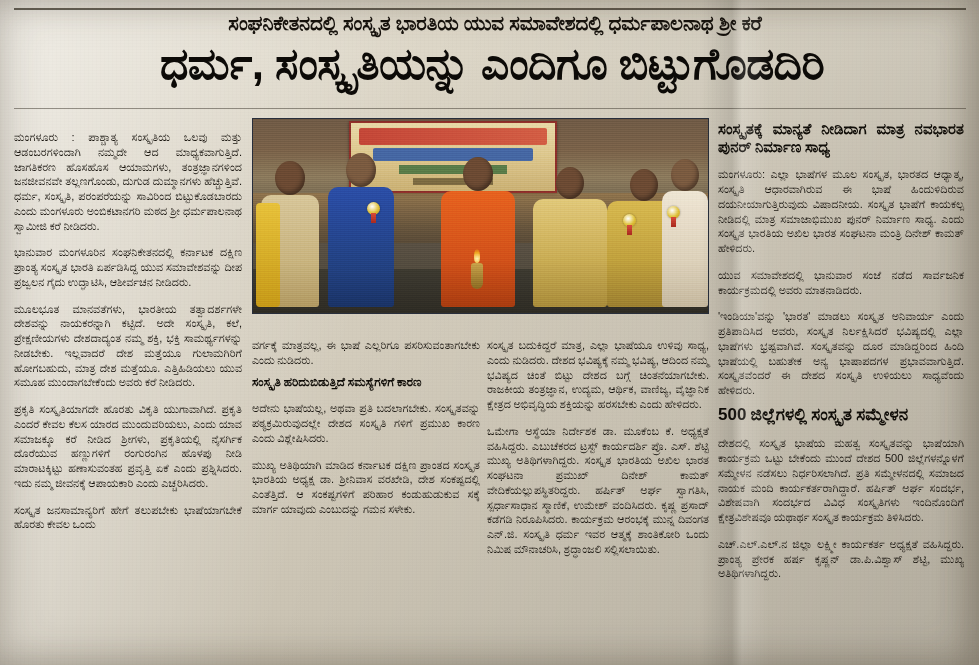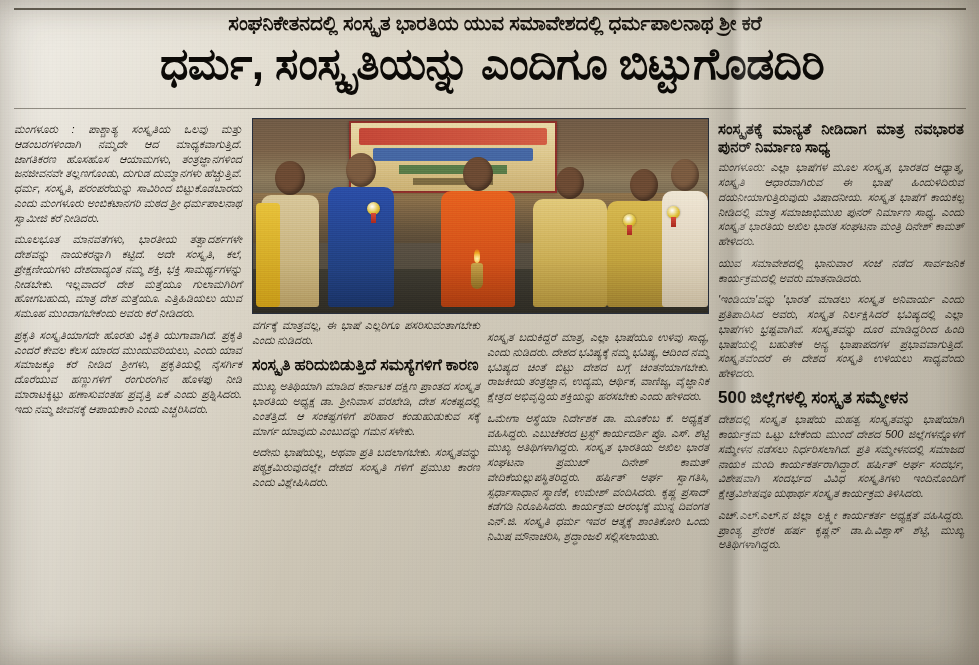--- a/index.html
+++ b/index.html
@@ -80,30 +80,30 @@
   .col {
     position: absolute;
     top: 118px;
     font-size: 11.1px;
     line-height: 1.33;
     color: #1a1610;
     text-align: justify;
     text-justify: inter-word;
     word-spacing: -0.5px;
   }
-  .col p { margin: 4px 0 7px 0; font-style: italic; }
+  .col p { margin: 12px 0 7px 0; }
 
   #col1 { left: 14px;  width: 228px; height: 535px; }
-  #col2 { left: 252px; width: 228px; top: 314px; height: 328px; }
+  #col2 { left: 252px; width: 228px; top: 326px; height: 328px; }
   #col3 { left: 487px; width: 222px; top: 326px; height: 328px; }
   #col4 { left: 718px; width: 246px; height: 535px; }
 
   .subhead {
     font-weight: bold;
-    font-size: 16px;
+    font-size: 12px;
     line-height: 1.24;
     color: #100d08;
     margin: 2px 0 5px 0;
     display: block;
   }
   .subhead.big {
     font-size: 15px;
     line-height: 1.18;
   }
   .subhead.num {
@@ -280,29 +280,31 @@
       <div class="body" style="bottom:0; width:46px; height:116px; background:linear-gradient(180deg,#efe6d4 0%,#ded2bb 60%,#c6b99f 100%);"></div>
       <div class="head" style="bottom:116px; width:28px; height:32px; background:#7a5a40;"></div>
       <div class="rosette" style="left:6px; bottom:88px;"></div>
     </div>
 
     <div class="photo-grain"></div>
   </div>
 
   <div class="col" id="col1">
     <p>ಮಂಗಳೂರು : ಪಾಶ್ಚಾತ್ಯ ಸಂಸ್ಕೃತಿಯ ಒಲವು ಮತ್ತು ಆಡಂಬರಗಳಿಂದಾಗಿ ನಮ್ಮದೇ ಆದ ಮಾಧ್ಯಕವಾಗುತ್ತಿದೆ. ಜಾಗತಿಕರಣ ಹೊಸಹೊಸ ಆಯಾಮಗಳು, ತಂತ್ರಜ್ಞಾನಗಳಿಂದ ಜನಜೀವನವೇ ತಲ್ಲಣಗೊಂಡು, ದುಗುಡ ದುಮ್ಮಾನಗಳು ಹೆಚ್ಚುತ್ತಿವೆ. ಧರ್ಮ, ಸಂಸ್ಕೃತಿ, ಪರಂಪರೆಯನ್ನು ಸಾವಿರಿಂದ ಬಿಟ್ಟುಕೊಡಬಾರದು ಎಂದು ಮಂಗಳೂರು ಅಂಬಿಕಟಾನಗರಿ ಮಠದ ಶ್ರೀ ಧರ್ಮಪಾಲನಾಥ ಸ್ವಾಮೀಜಿ ಕರೆ ನೀಡಿದರು.</p>
+    <p>ಭಾನುವಾರ ಮಂಗಳೂರಿನ ಸಂಘನಿಕೇತನದಲ್ಲಿ ಕರ್ನಾಟಕ ದಕ್ಷಿಣ ಪ್ರಾಂತ್ಯ ಸಂಸ್ಕೃತ ಭಾರತಿ ಏರ್ಪಡಿಸಿದ್ದ ಯುವ ಸಮಾವೇಶವನ್ನು ದೀಪ ಪ್ರಜ್ವಲನ ಗೈದು ಉದ್ಘಾಟಿಸಿ, ಆಶೀರ್ವಚನ ನೀಡಿದರು.</p>
     <p>ಮೂಲಭೂತ ಮಾನವತೆಗಳು, ಭಾರತೀಯ ತತ್ವಾದರ್ಶಗಳೇ ದೇಶವನ್ನು ನಾಯಕರನ್ನಾಗಿ ಕಟ್ಟಿದೆ. ಅದೇ ಸಂಸ್ಕೃತಿ, ಕಲೆ, ಪ್ರೇಕ್ಷಣೀಯಗಳು ದೇಶದಾದ್ಯಂತ ನಮ್ಮ ಶಕ್ತಿ, ಭಕ್ತಿ ಸಾಮರ್ಥ್ಯಗಳನ್ನು ನೀಡಬೇಕು. ಇಲ್ಲವಾದರೆ ದೇಶ ಮತ್ತೆಯೂ ಗುಲಾಮಗಿರಿಗೆ ಹೋಗಬಹುದು, ಮಾತ್ರ ದೇಶ ಮತ್ತೆಯೂ. ಎತ್ತಿಹಿಡಿಯಲು ಯುವ ಸಮೂಹ ಮುಂದಾಗಬೇಕೆಂದು ಅವರು ಕರೆ ನೀಡಿದರು.</p>
     <p>ಪ್ರಕೃತಿ ಸಂಸ್ಕೃತಿಯಾಗದೇ ಹೊರತು ವಿಕೃತಿ ಯುಗಾವಾಗಿದೆ. ಪ್ರಕೃತಿ ಎಂದರೆ ಕೇವಲ ಕೆಲಸ ಯಾರದ ಮುಂದುವರಿಯಲು, ಎಂದು ಯಾವ ಸಮಾಜಕ್ಕೂ ಕರೆ ನೀಡಿದ ಶ್ರೀಗಳು, ಪ್ರಕೃತಿಯಲ್ಲಿ ನೈಸರ್ಗಿಕ ದೊರೆಯುವ ಹಣ್ಣುಗಳಿಗೆ ರಂಗುರಂಗಿನ ಹೊಳಪು ನೀಡಿ ಮಾರಾಟಕ್ಕಿಟ್ಟು ಹಣಾಸುವಂತಹ ಪ್ರವೃತ್ತಿ ಏಕೆ ಎಂದು ಪ್ರಶ್ನಿಸಿದರು. ಇದು ನಮ್ಮ ಜೀವನಕ್ಕೆ ಆಪಾಯಕಾರಿ ಎಂದು ಎಚ್ಚರಿಸಿದರು.</p>
+    <p>ಸಂಸ್ಕೃತ ಜನಸಾಮಾನ್ಯರಿಗೆ ಹೇಗೆ ತಲುಪಬೇಕು ಭಾಷೆಯಾಗಬೇಕೆ ಹೊರತು ಕೇವಲ ಒಂದು</p>
   </div>
 
   <div class="col" id="col2">
     <p>ವರ್ಗಕ್ಕೆ ಮಾತ್ರವಲ್ಲ, ಈ ಭಾಷೆ ಎಲ್ಲರಿಗೂ ಪಸರಿಸುವಂತಾಗಬೇಕು ಎಂದು ನುಡಿದರು.</p>
     <span class="subhead">ಸಂಸ್ಕೃತಿ ಹರಿದುಬಿಡುತ್ತಿದೆ ಸಮಸ್ಯೆಗಳಿಗೆ ಕಾರಣ</span>
+    <p>ಅದೇನು ಭಾಷೆಯಲ್ಲ, ಅಥವಾ ಪ್ರತಿ ಬದಲಾಗಬೇಕು. ಸಂಸ್ಕೃತವನ್ನು ಪಠ್ಯಕ್ರಮಿರುವುದಲ್ಲೇ ದೇಶದ ಸಂಸ್ಕೃತಿ ಗಳಿಗೆ ಪ್ರಮುಖ ಕಾರಣ ಎಂದು ವಿಶ್ಲೇಷಿಸಿದರು.</p>
     <p>ಮುಖ್ಯ ಅತಿಥಿಯಾಗಿ ಮಾಡಿದ ಕರ್ನಾಟಕ ದಕ್ಷಿಣ ಪ್ರಾಂತದ ಸಂಸ್ಕೃತ ಭಾರತಿಯ ಅಧ್ಯಕ್ಷ ಡಾ. ಶ್ರೀನಿವಾಸ ವರಖೇಡಿ, ದೇಶ ಸಂಕಷ್ಟದಲ್ಲಿ ಎಂತೆತ್ತಿದೆ. ಆ ಸಂಕಷ್ಟಗಳಿಗೆ ಪರಿಹಾರ ಕಂಡುಹುಡುಕುವ ಸಕ್ಕೆ ಮಾರ್ಗ ಯಾವುದು ಎಂಬುದನ್ನು ಗಮನ ಸಳೇಕು.</p>
-    <p>ಅದೇನು ಭಾಷೆಯಲ್ಲ, ಅಥವಾ ಪ್ರತಿ ಬದಲಾಗಬೇಕು. ಸಂಸ್ಕೃತವನ್ನು ಪಠ್ಯಕ್ರಮಿರುವುದಲ್ಲೇ ದೇಶದ ಸಂಸ್ಕೃತಿ ಗಳಿಗೆ ಪ್ರಮುಖ ಕಾರಣ ಎಂದು ವಿಶ್ಲೇಷಿಸಿದರು.</p>
   </div>
 
   <div class="col" id="col3">
     <p>ಸಂಸ್ಕೃತ ಬದುಕಿದ್ದರೆ ಮಾತ್ರ, ಎಲ್ಲಾ ಭಾಷೆಯೂ ಉಳಿವು ಸಾಧ್ಯ, ಎಂದು ನುಡಿದರು. ದೇಶದ ಭವಿಷ್ಯಕ್ಕೆ ನಮ್ಮ ಭವಿಷ್ಯ, ಆದಿಂದ ನಮ್ಮ ಭವಿಷ್ಯದ ಚಿಂತೆ ಬಿಟ್ಟು ದೇಶದ ಬಗ್ಗೆ ಚಿಂತನೆಯಾಗಬೇಕು. ರಾಜಕೀಯ ತಂತ್ರಜ್ಞಾನ, ಉದ್ಯಮ, ಆರ್ಥಿಕ, ವಾಣಿಜ್ಯ, ವೈಜ್ಞಾನಿಕ ಕ್ಷೇತ್ರದ ಅಭಿವೃದ್ಧಿಯ ಶಕ್ತಿಯನ್ನು ಹರಸಬೇಕು ಎಂದು ಹೇಳಿದರು.</p>
     <p>ಒಮೇಗಾ ಅಸ್ಥೆಯಾ ನಿರ್ದೇಶಕ ಡಾ. ಮೂಕೆಂಬ ಕೆ. ಅಧ್ಯಕ್ಷತೆ ವಹಿಸಿದ್ದರು. ಎಬುಚೆಕರದ ಟ್ರಸ್ಟ್ ಕಾರ್ಯದರ್ಶಿ ಪ್ರೊ. ಎಸ್. ಶೆಟ್ಟಿ ಮುಖ್ಯ ಅತಿಥಿಗಳಾಗಿದ್ದರು. ಸಂಸ್ಕೃತ ಭಾರತಿಯ ಅಖಿಲ ಭಾರತ ಸಂಘಟನಾ ಪ್ರಮುಖ್ ದಿನೇಶ್ ಕಾಮತ್ ವೇದಿಕೆಯಲ್ಲುಪಸ್ಥಿತರಿದ್ದರು. ಹರ್ಷಿತ್ ಅರ್ಘ ಸ್ವಾಗತಿಸಿ, ಸ್ಪರ್ಧಾಸಾಧಾನ ಸ್ಮಾಣಿಕೆ, ಉಮೇಶ್ ವಂದಿಸಿದರು. ಕೃಷ್ಣ ಪ್ರಸಾದ್ ಕಡೆಗಡಿ ನಿರೂಪಿಸಿದರು. ಕಾರ್ಯಕ್ರಮ ಆರಂಭಕ್ಕೆ ಮುನ್ನ ದಿವಂಗತ ಎನ್.ಜಿ. ಸಂಸ್ಕೃತಿ ಧರ್ಮ ಇವರ ಆತ್ಮಕ್ಕೆ ಶಾಂತಿಕೋರಿ ಒಂದು ನಿಮಿಷ ಮೌನಾಚರಿಸಿ, ಶ್ರದ್ಧಾಂಜಲಿ ಸಲ್ಲಿಸಲಾಯಿತು.</p>
   </div>
 
   <div class="col" id="col4">
     <span class="subhead big">ಸಂಸ್ಕೃತಕ್ಕೆ ಮಾನ್ಯತೆ ನೀಡಿದಾಗ ಮಾತ್ರ ನವಭಾರತ ಪುನರ್ ನಿರ್ಮಾಣ ಸಾಧ್ಯ</span>
     <p>ಮಂಗಳೂರು: ಎಲ್ಲಾ ಭಾಷೆಗಳ ಮೂಲ ಸಂಸ್ಕೃತ, ಭಾರತದ ಆಧ್ಯಾತ್ಮ, ಸಂಸ್ಕೃತಿ ಆಧಾರವಾಗಿರುವ ಈ ಭಾಷೆ ಹಿಂದುಳಿದಿರುವ ದಯನೀಯಾಗುತ್ತಿರುವುದು ವಿಷಾದನೀಯ. ಸಂಸ್ಕೃತ ಭಾಷೆಗೆ ಕಾಯಕಲ್ಪ ನೀಡಿದಲ್ಲಿ ಮಾತ್ರ ಸಮಾಜಾಭಿಮುಖ ಪುನರ್ ನಿರ್ಮಾಣ ಸಾಧ್ಯ. ಎಂದು ಸಂಸ್ಕೃತ ಭಾರತಿಯ ಅಖಿಲ ಭಾರತ ಸಂಘಟನಾ ಮಂತ್ರಿ ದಿನೇಶ್ ಕಾಮತ್ ಹೇಳಿದರು.</p>

